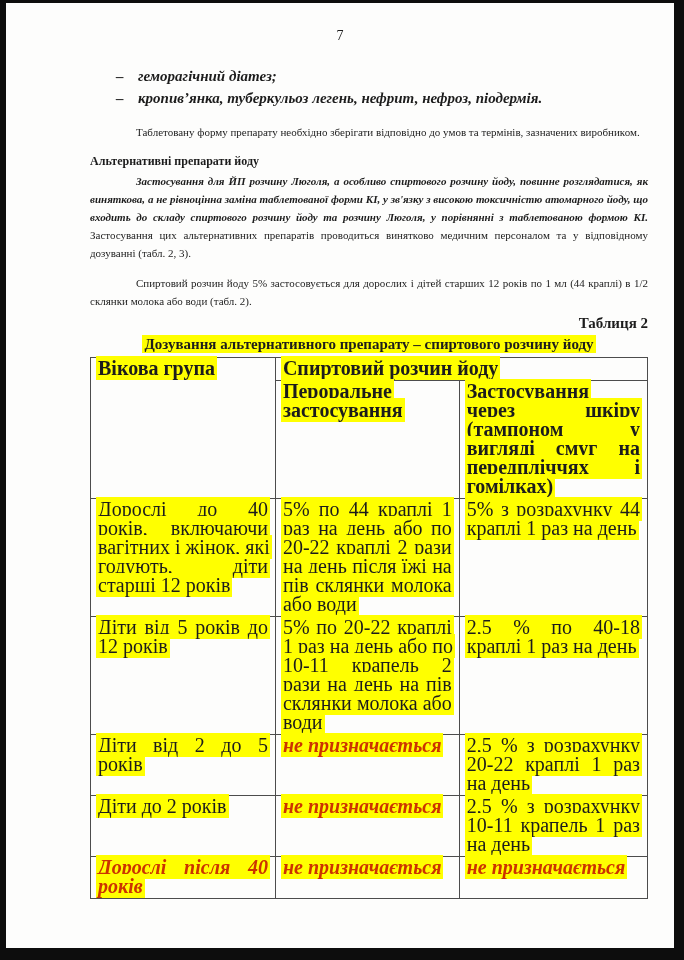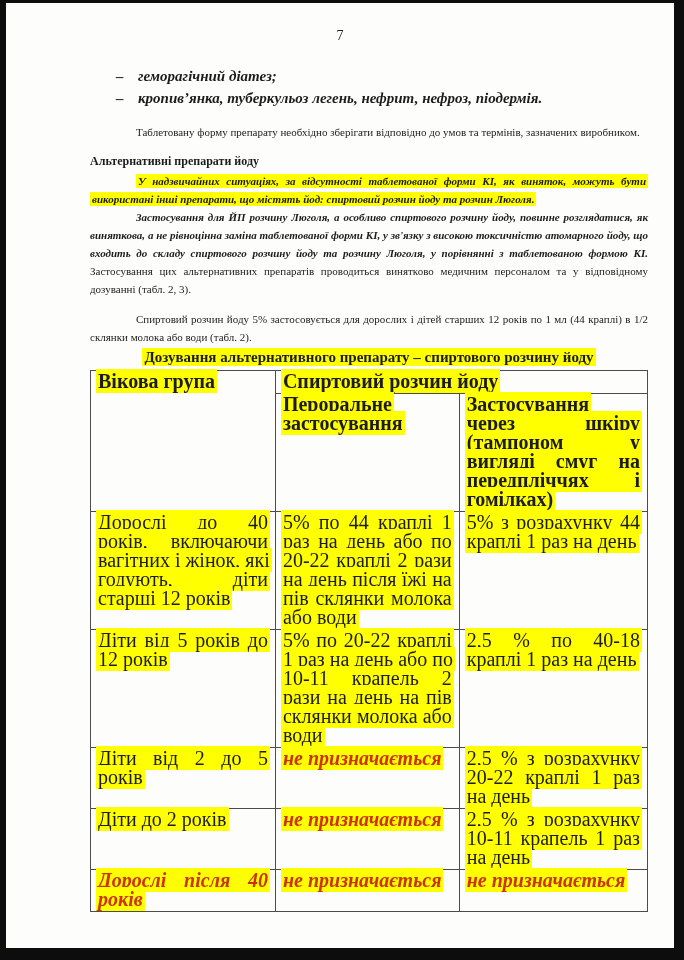--- a/index.html
+++ b/index.html
@@ -87,26 +87,26 @@
       <div class="li">
         <span class="li-marker">–</span>
         <span class="li-text">кропив’янка, туберкульоз легень, нефрит, нефроз, піодермія.</span>
       </div>
     </div>
 
     <p class="para storage">Таблетовану форму препарату необхідно зберігати відповідно до умов та термінів, зазначених виробником.</p>
 
     <h2 class="section-heading">Альтернативні препарати йоду</h2>
 
-    <p class="para"><span class="hl bi">У надзвичайних ситуаціях, за відсутності таблетованої форми КІ, як виняток, можуть бути використані інші препарати, що містять йод: спиртовий розчин йоду та розчин Люголя.</span></p>
 
     <p class="para"><span class="bi">Застосування для ЙП розчину Люголя, а особливо спиртового розчину йоду, повинне розглядатися, як виняткова, а не рівноцінна заміна таблетованої форми КІ, у зв'язку з високою токсичністю атомарного йоду, що входить до складу спиртового розчину йоду та розчину Люголя, у порівнянні з таблетованою формою КІ.</span> <span>Застосування цих альтернативних препаратів проводиться винятково медичним персоналом та у відповідному дозуванні (табл. 2, 3).</span></p>
 
     <p class="para alcohol">Спиртовий розчин йоду 5%  застосовується для дорослих і дітей старших 12 років по 1 мл (44 краплі) в 1/2 склянки молока або води (табл. 2).</p>
 
+    <div class="table-label">Таблиця 2</div>
 
     <div class="table-title"><span class="hl">Дозування альтернативного препарату – спиртового розчину йоду</span></div>
 
     <table class="dosage">
       <colgroup>
           <col style="width:33.2%">
           <col style="width:33%">
           <col style="width:33.8%">
         </colgroup>
       <tbody>

